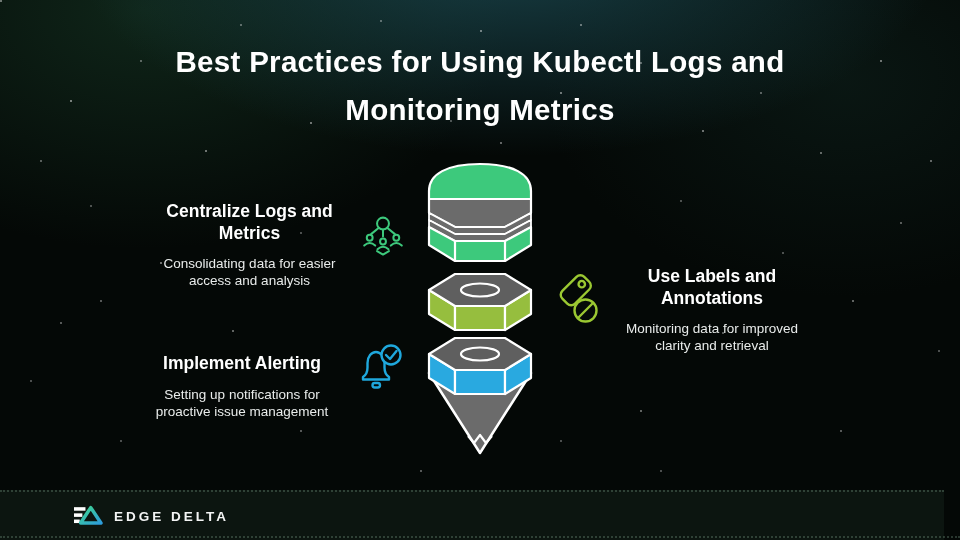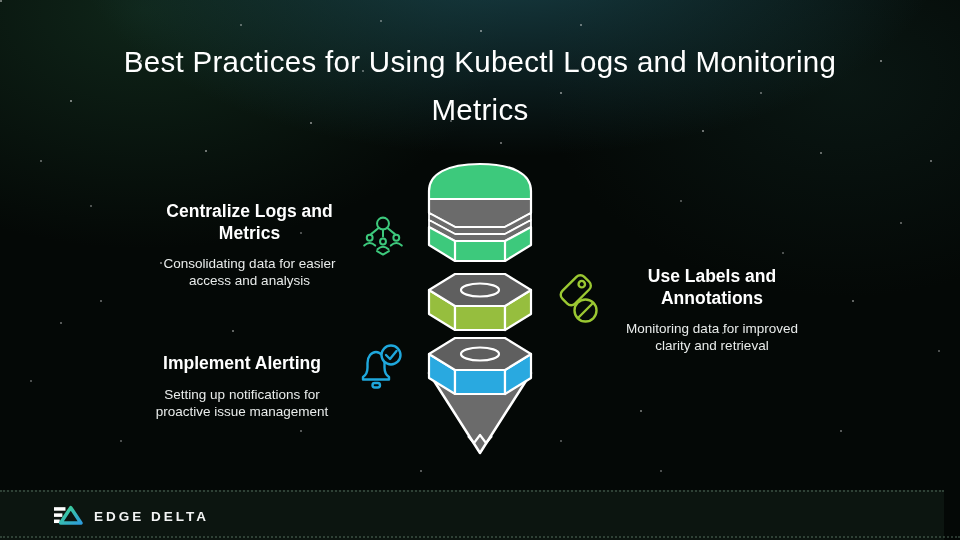--- a/index.html
+++ b/index.html
@@ -30,38 +30,38 @@
       420px 470px 0 rgba(255,255,255,.4), 660px 470px 0 rgba(255,255,255,.35),
       840px 430px 0 rgba(255,255,255,.4), 40px 160px 0 rgba(255,255,255,.4),
       30px 380px 0 rgba(255,255,255,.35), 930px 160px 0 rgba(255,255,255,.45),
       938px 350px 0 rgba(255,255,255,.35), 480px 30px 0 rgba(255,255,255,.5),
       380px 20px 0 rgba(255,255,255,.4), 580px 24px 0 rgba(255,255,255,.45),
       240px 24px 0 rgba(255,255,255,.4), 680px 200px 0 rgba(255,255,255,.35),
       100px 300px 0 rgba(255,255,255,.4), 450px 120px 0 rgba(255,255,255,.35);
     background:rgba(255,255,255,.5);}
   .title{
     position:absolute;top:38px;left:0;right:0;margin:0;
-    text-align:center;color:#fff;font-size:29.5px;font-weight:400;
+    text-align:center;color:#fff;font-size:29.5px;font-weight:700;
     line-height:48px;letter-spacing:.3px;padding:0 110px;
   }
   .funnel{position:absolute;left:415px;top:155px;}
   .item{position:absolute;color:#fff;}
   .item h2{margin:0;font-size:17.5px;font-weight:700;line-height:21.5px;color:#fff;}
   .item p{margin:11px 0 0 0;font-size:13.5px;line-height:17px;color:#e9eceb;font-weight:400;}
   .item-1{right:613px;top:201px;width:195px;text-align:center;}
   .item-2{left:612px;top:266px;width:200px;text-align:center;}
   .item-3{right:613px;top:353px;width:210px;text-align:center;}
   .icon{position:absolute;}
   .icon-1{left:361px;top:212px;}
   .icon-2{left:552px;top:270px;}
   .icon-3{left:357px;top:341px;}
   .footer{
     position:absolute;left:0;right:16px;bottom:0;height:50px;
     background:#0c1510;border-top:2px dotted rgba(140,180,155,.28);
-    display:flex;align-items:center;padding-left:54px;box-sizing:border-box;
+    display:flex;align-items:center;padding-left:74px;box-sizing:border-box;
   }
   .bottom-dots{position:absolute;left:0;right:0;bottom:2px;height:0;
     border-top:2px dotted rgba(140,180,155,.28);}
   .logo{display:flex;align-items:center;gap:10px;}
   .logo-text{color:#f3f4f4;font-size:13.5px;font-weight:700;letter-spacing:3px;}
 </style>
 </head>
 <body>
 
 <div class="stage">

